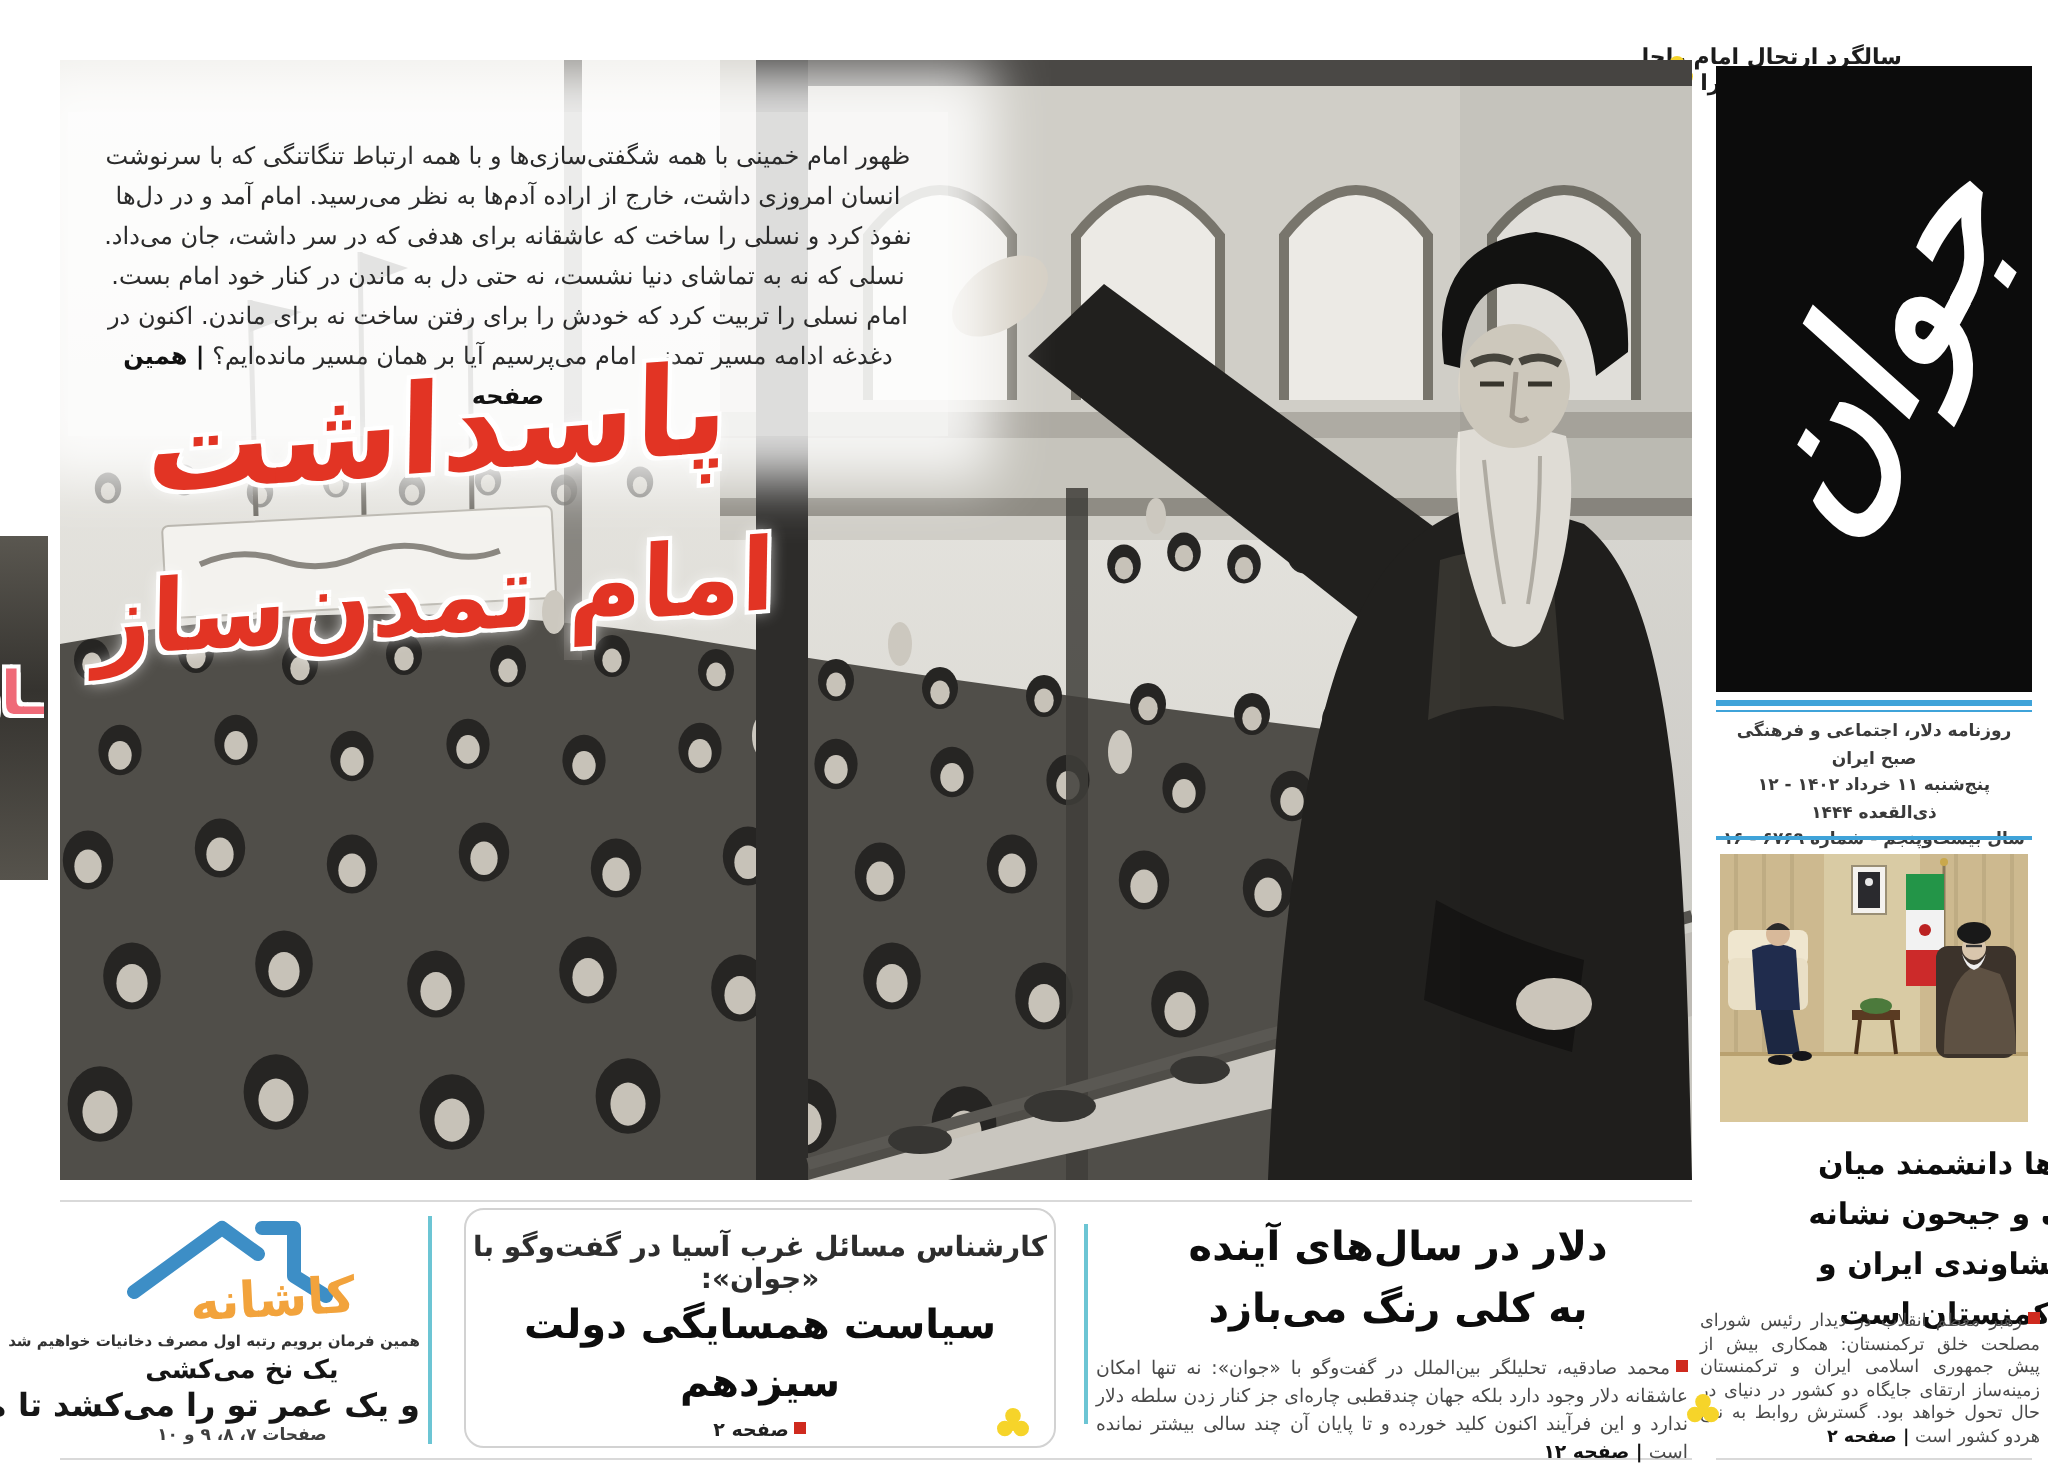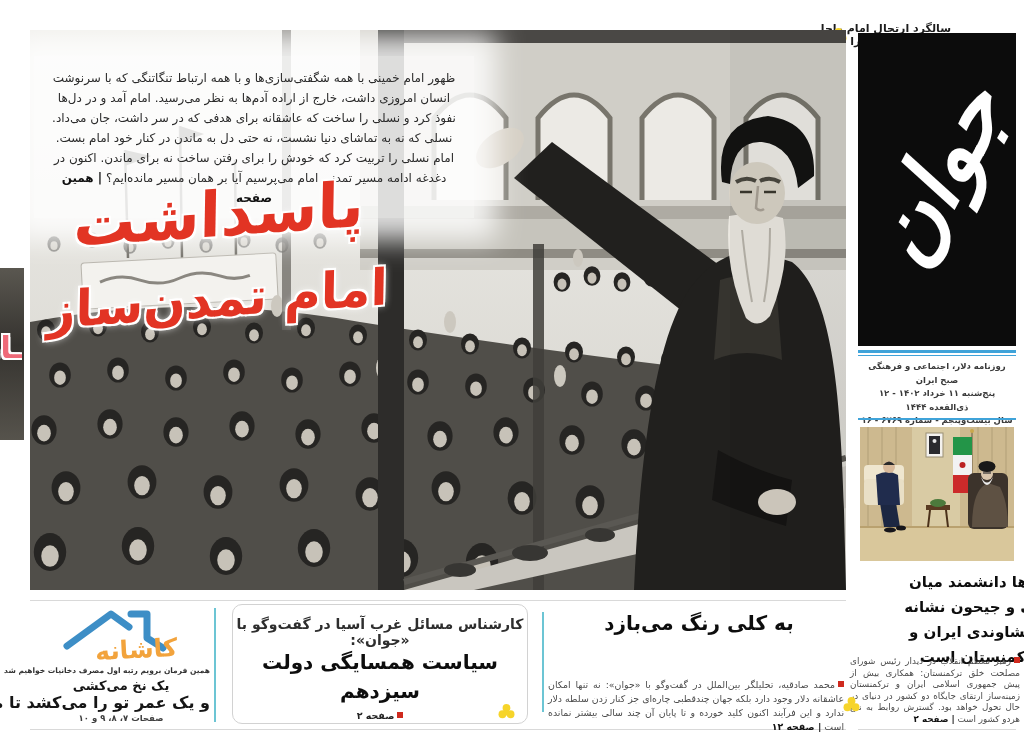--- a/index.html
+++ b/index.html
@@ -349,20 +349,21 @@
   <div class="teal-v" style="left:214px;top:608px;height:114px;"></div>
 
   <div class="policy">
     <div class="kicker">کارشناس مسائل غرب آسیا در گفت‌وگو با «جوان»:</div>
     <div class="h">سیاست همسایگی دولت سیزدهم</div>
     <div class="pg"><span class="sq"></span><span>صفحه ۲</span></div>
   </div>
 
   <div class="teal-v" style="left:542px;top:612px;height:100px;"></div>
   <div class="dollar-head">
+    <div class="h">دلار در سال‌های آینده</div>
     <div class="h">به کلی رنگ می‌بازد</div>
   </div>
   <div class="dollar-body">
     <span class="sq"></span><span>محمد صادقیه، تحلیلگر بین‌الملل در گفت‌وگو با «جوان»: نه تنها امکان عاشقانه دلار وجود دارد بلکه جهان چندقطبی چاره‌ای جز کنار زدن سلطه دلار ندارد و این فرآیند اکنون کلید خورده و تا پایان آن چند سالی بیشتر نمانده است </span><span class="ref">| صفحه ۱۲</span>
   </div>
 
   <div class="clover" style="left:498px;top:703px;">
     <svg viewBox="0 0 20 22">
         <g fill="var(--yellow)">
           <circle cx="10" cy="5" r="4.6"></circle>

